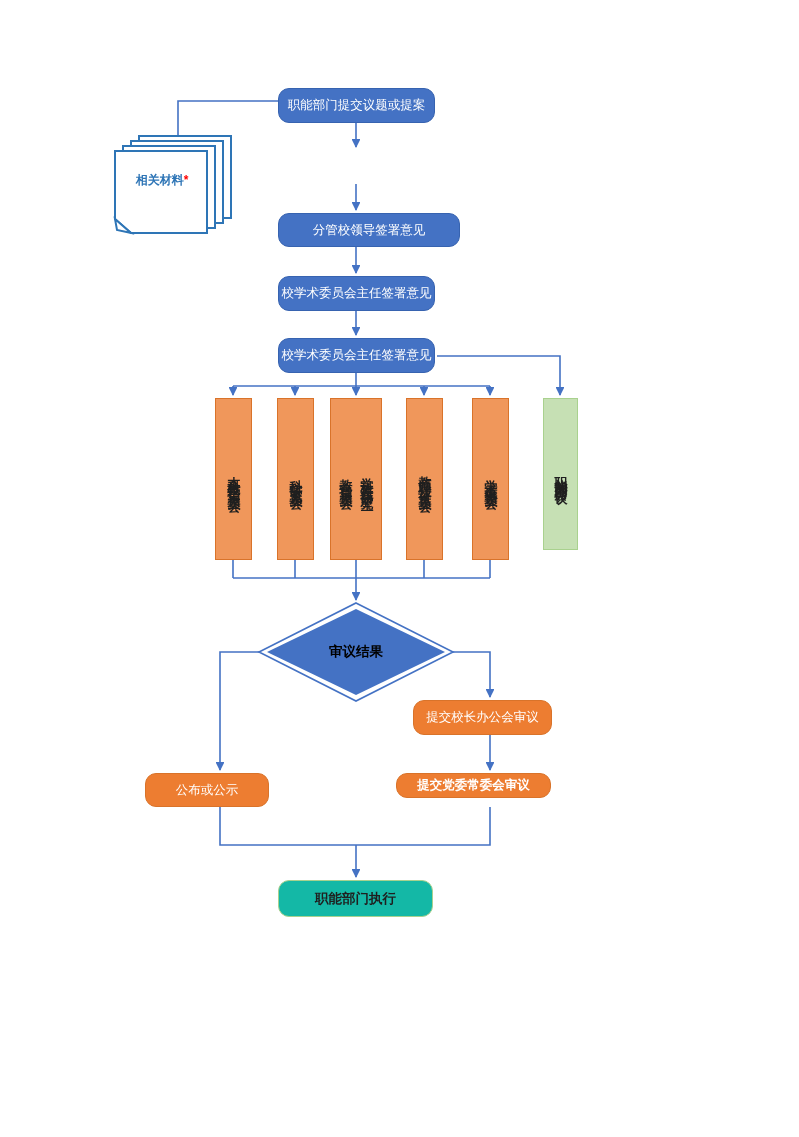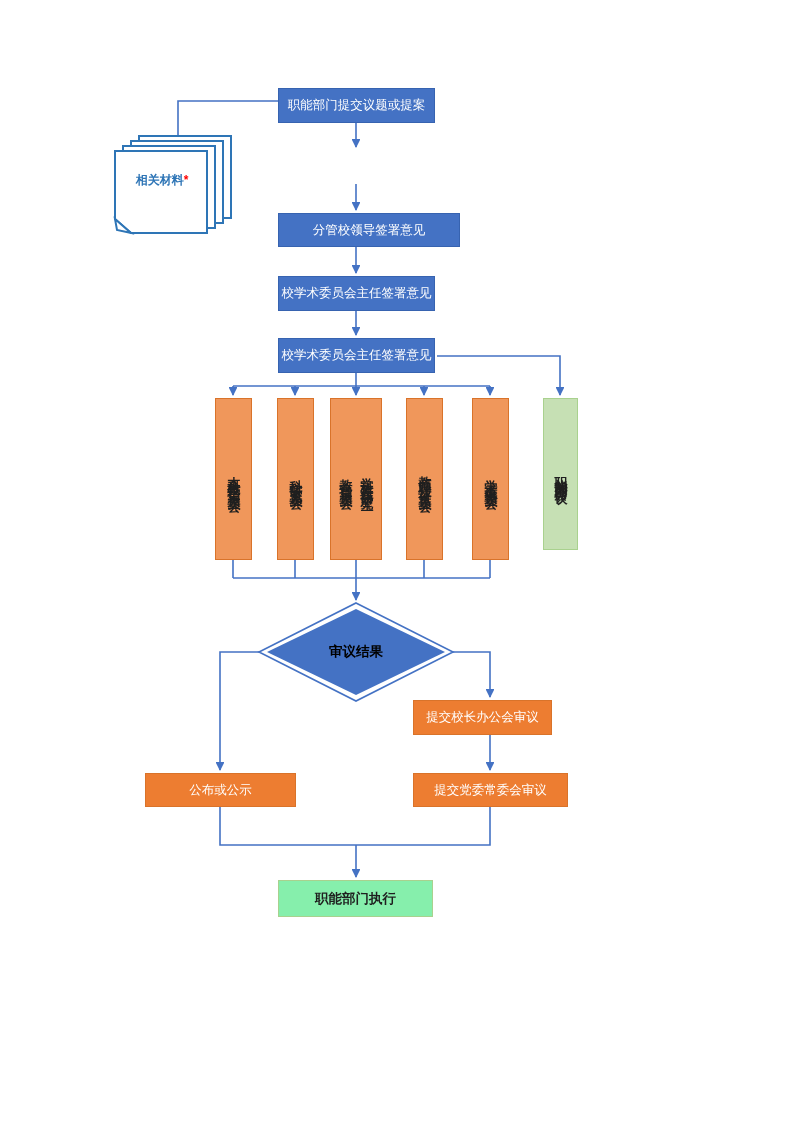--- a/index.html
+++ b/index.html
@@ -3,40 +3,40 @@
 <meta charset="utf-8">
 <style>
   * { margin:0; padding:0; box-sizing:border-box; }
   html,body { background:#ffffff; }
   body { font-family:"Liberation Sans","DejaVu Sans",sans-serif; }
   .canvas { position:relative; width:799px; height:1137px; background:#ffffff; overflow:hidden; }
 
   .layer-svg { position:absolute; left:0; top:0; z-index:0; }
 
   .node { position:absolute; display:flex; align-items:center; justify-content:center;
-          text-align:left; white-space:nowrap; z-index:1; }
+          text-align:left; white-space:nowrap; z-index:1;border-radius:11px; }
 
   .blue-box { background:#4472C4; border:1px solid #3763B0; color:#ffffff; font-size:12.5px; }
 
   .v-node { position:absolute; top:398px; height:162px; z-index:1;
             background:#F0975B; border:1px solid #D9732A;
             display:flex; align-items:center; justify-content:center; gap:3px; }
   .v-node .vtxt { writing-mode:vertical-rl; text-orientation:upright;
                   font-size:13px; font-weight:bold; color:#1f1f1f; letter-spacing:3px; }
   .v-node-multi { flex-direction:row-reverse; }
 
   .observer-box { position:absolute; left:543px; top:398px; width:35px; height:152px; z-index:1;
                   background:#C6E0B4; border:1px solid #A9D18E;
                   display:flex; align-items:center; justify-content:center; }
   .observer-box .vtxt { writing-mode:vertical-rl; text-orientation:upright;
                         font-size:13px; font-weight:bold; color:#1f1f1f; letter-spacing:2px; }
 
   .orange-box { background:#ED7D31; border:1px solid #D9732A; color:#ffffff; font-size:12.5px; }
 
-  .green-box { background:#86efac; border:1px solid #A9D18E; color:#1f1f1f;
+  .green-box { background:#14b8a6; border:1px solid #A9D18E; color:#1f1f1f;
                font-size:13.5px; font-weight:bold; }
 
   .decision-label { position:absolute; left:259px; top:603px; width:194px; height:98px; z-index:2;
                     display:flex; align-items:center; justify-content:center;
                     color:#000000; font-weight:bold; font-size:13.5px; pointer-events:none; }
 
   .materials-label { position:absolute; left:115px; top:172px; width:94px; z-index:2;
                      text-align:center; font-size:12px; font-weight:bold; color:#2E75B6; }
   .materials-label .star { color:#FF0000; }
 </style>
@@ -127,19 +127,19 @@
   </div>
 
   <div class="observer-box">
     <span class="vtxt">职能部门列席会议</span>
   </div>
 
   <div class="decision-label">审议结果</div>
 
   <div class="node orange-box" style="left:413px; top:700px; width:139px; height:35px;">提交校长办公会审议</div>
 
-  <div class="node orange-box" style="left:145px; top:773px; width:151px; height:34px;">公布或公示</div>
+  <div class="node orange-box" style="left:145px; top:773px; width:124px; height:34px;">公布或公示</div>
 
-  <div class="node orange-box" style="left:413px; top:773px; width:155px; height:34px;">提交党委常委会审议</div>
+  <div class="node orange-box" style="left:396px; top:773px; width:155px; height:25px;font-weight:bold;">提交党委常委会审议</div>
 
   <div class="node green-box" style="left:278px; top:880px; width:155px; height:37px;">职能部门执行</div>
 
 </div>
 
 </body></html>

